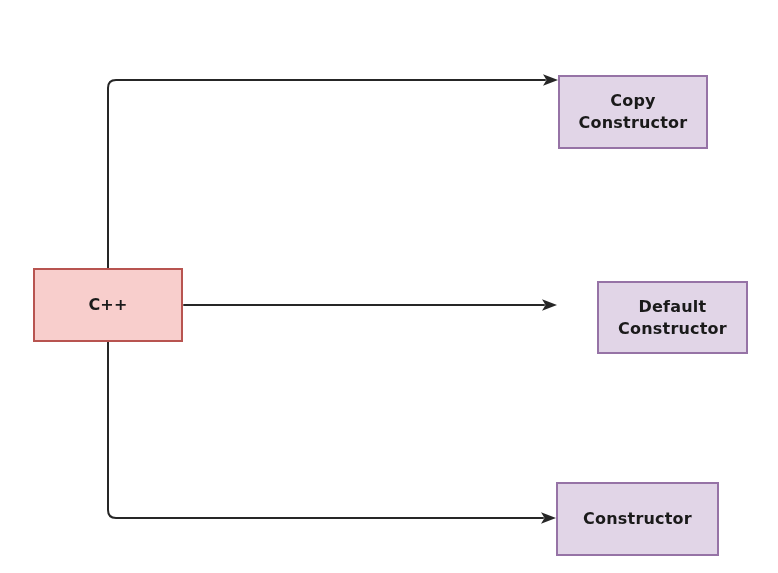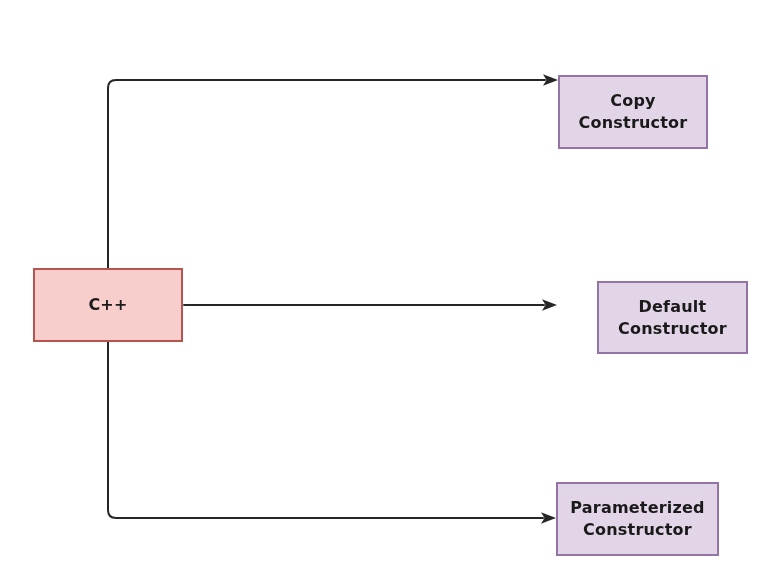--- a/index.html
+++ b/index.html
@@ -108,17 +108,16 @@
     <span class="node-label-line">Copy</span>
     <span class="node-label-line">Constructor</span>
   </div>
 
   <div class="node node-branch node-default">
     <span class="node-label-line">Default</span>
     <span class="node-label-line">Constructor</span>
   </div>
 
   <div class="node node-branch node-parameterized">
-    <span class="node-label-line">Parameterized</span>
     <span class="node-label-line">Constructor</span>
   </div>
 
 </div>
 
 </body></html>

